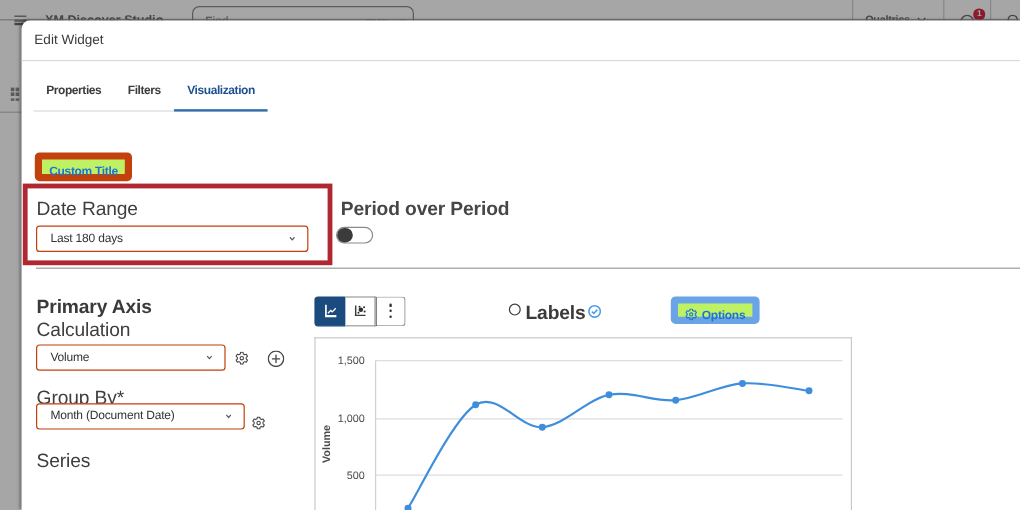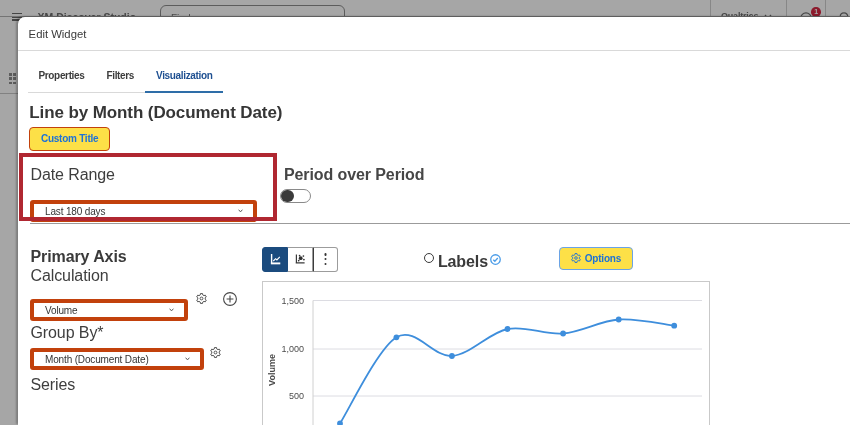--- a/index.html
+++ b/index.html
@@ -30,25 +30,25 @@
   #modal { position:absolute; left:18px; top:17px; width:832px; height:408px; background:#fff; border-top-left-radius:7px; box-shadow:-1.5px -1px 2px rgba(0,0,0,0.25); }
   #mhead { position:absolute; left:10.6px; top:10.5px; font-size:11.3px; color:#3a3a3a; }
   #mheadline { position:absolute; left:0; top:32.5px; width:832px; height:1px; background:#d9d9d9; }
 
   .tabs { position:absolute; left:9.5px; top:46px; height:30px; }
   .tab { float:left; height:30px; line-height:26px; padding:0 11px; font-size:10px; letter-spacing:-0.35px; font-weight:bold; color:#3c3c3c; border-bottom:1px solid #d9d9d9; }
   .tab.active { color:#1d4f91; border-bottom:2.5px solid #2e6da8; }
 
   #h1 { position:absolute; left:11.3px; top:85.5px; font-size:17px; font-weight:bold; color:#363636; letter-spacing:-0.1px; }
 
-  .btn-blue { position:absolute; background:#fde047; border:1px solid #c2410c; border-radius:4px; color:#1d72d8; font-weight:bold; text-align:center; }
+  .btn-blue { position:absolute; background:#bef264; border:6px solid #c2410c; border-radius:4px; color:#1d72d8; font-weight:bold; text-align:center; }
   #ctbtn { left:10.8px; top:110px; width:81.7px; height:24px; font-size:10px; letter-spacing:-0.25px; line-height:22px; }
 
   .lbl { position:absolute; font-size:16px; letter-spacing:-0.1px; color:#3e3e3e; }
-  .sel { position:absolute; background:#fff; border:4px solid #c2410c; border-radius:3px; font-size:10px; letter-spacing:-0.15px; color:#333;margin-top:12px; }
+  .sel { position:absolute; background:#fff; border:1px solid #c2410c; border-radius:3px; font-size:10px; letter-spacing:-0.15px; color:#333; }
   .sel span { position:absolute; left:11px; top:50%; transform:translateY(-50%); }
   .sel .carv, .sel svg { position:absolute; right:10.5px; top:50%; margin-top:-2px; }
 
   #lbl-dr { left:12.5px; top:149px; }
   #sel-dr { left:12px; top:170.5px; width:227px; height:22px; }
   #lbl-pp { left:266px; top:149px; font-weight:bold; color:#464646;}
   #toggle { position:absolute; left:262px; top:171.5px; width:30.5px; height:14.5px; border:1px solid #8a8a8a; border-radius:8px; background:#fff; }
   #toggle i { position:absolute; left:0.4px; top:0.2px; width:12.3px; height:12.3px; border-radius:50%; background:#3b3b3b; }
 
   #redbox { position:absolute; left:1.3px; top:136.4px; width:258px; height:68px; border:4.5px solid #b02731; }
@@ -126,21 +126,20 @@
   <div id="modal">
     <div id="mhead">Edit Widget</div>
     <div id="mheadline"></div>
 
     <div class="tabs">
       <div class="tab">Properties</div>
       <div class="tab">Filters</div>
       <div class="tab active">Visualization</div>
     </div>
 
-    <div id="h1">Line by Month (Document Date)</div>
     <div class="btn-blue" id="ctbtn">Custom Title</div>
 
     <div class="lbl" id="lbl-dr">Date Range</div>
     <div class="sel" id="sel-dr">
       <span>Last 180 days</span>
       <svg class="carv" width="5" height="4" viewBox="0 0 5 4" fill="none" stroke="#5a5a5a" stroke-width="1">
         <path d="M0.6 0.7 L2.5 2.9 L4.4 0.7"></path>
       </svg>
     </div>
     <div class="lbl" id="lbl-pp">Period over Period</div>

